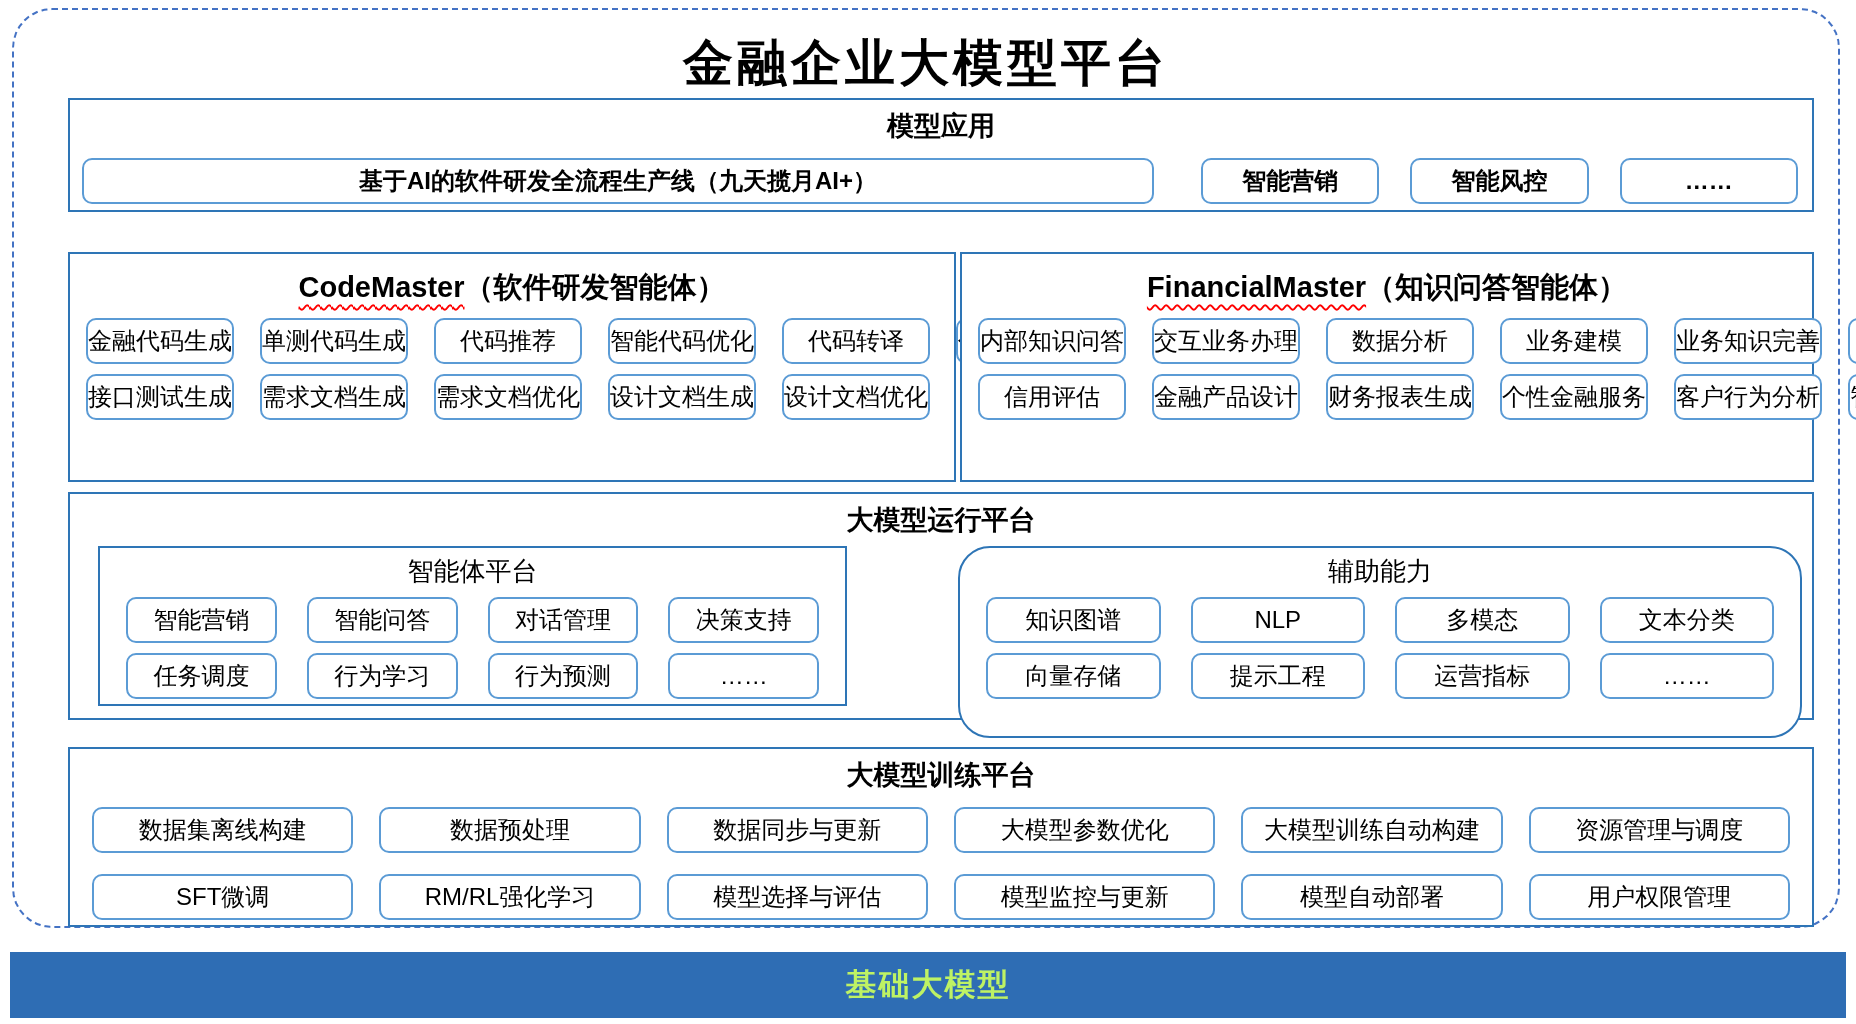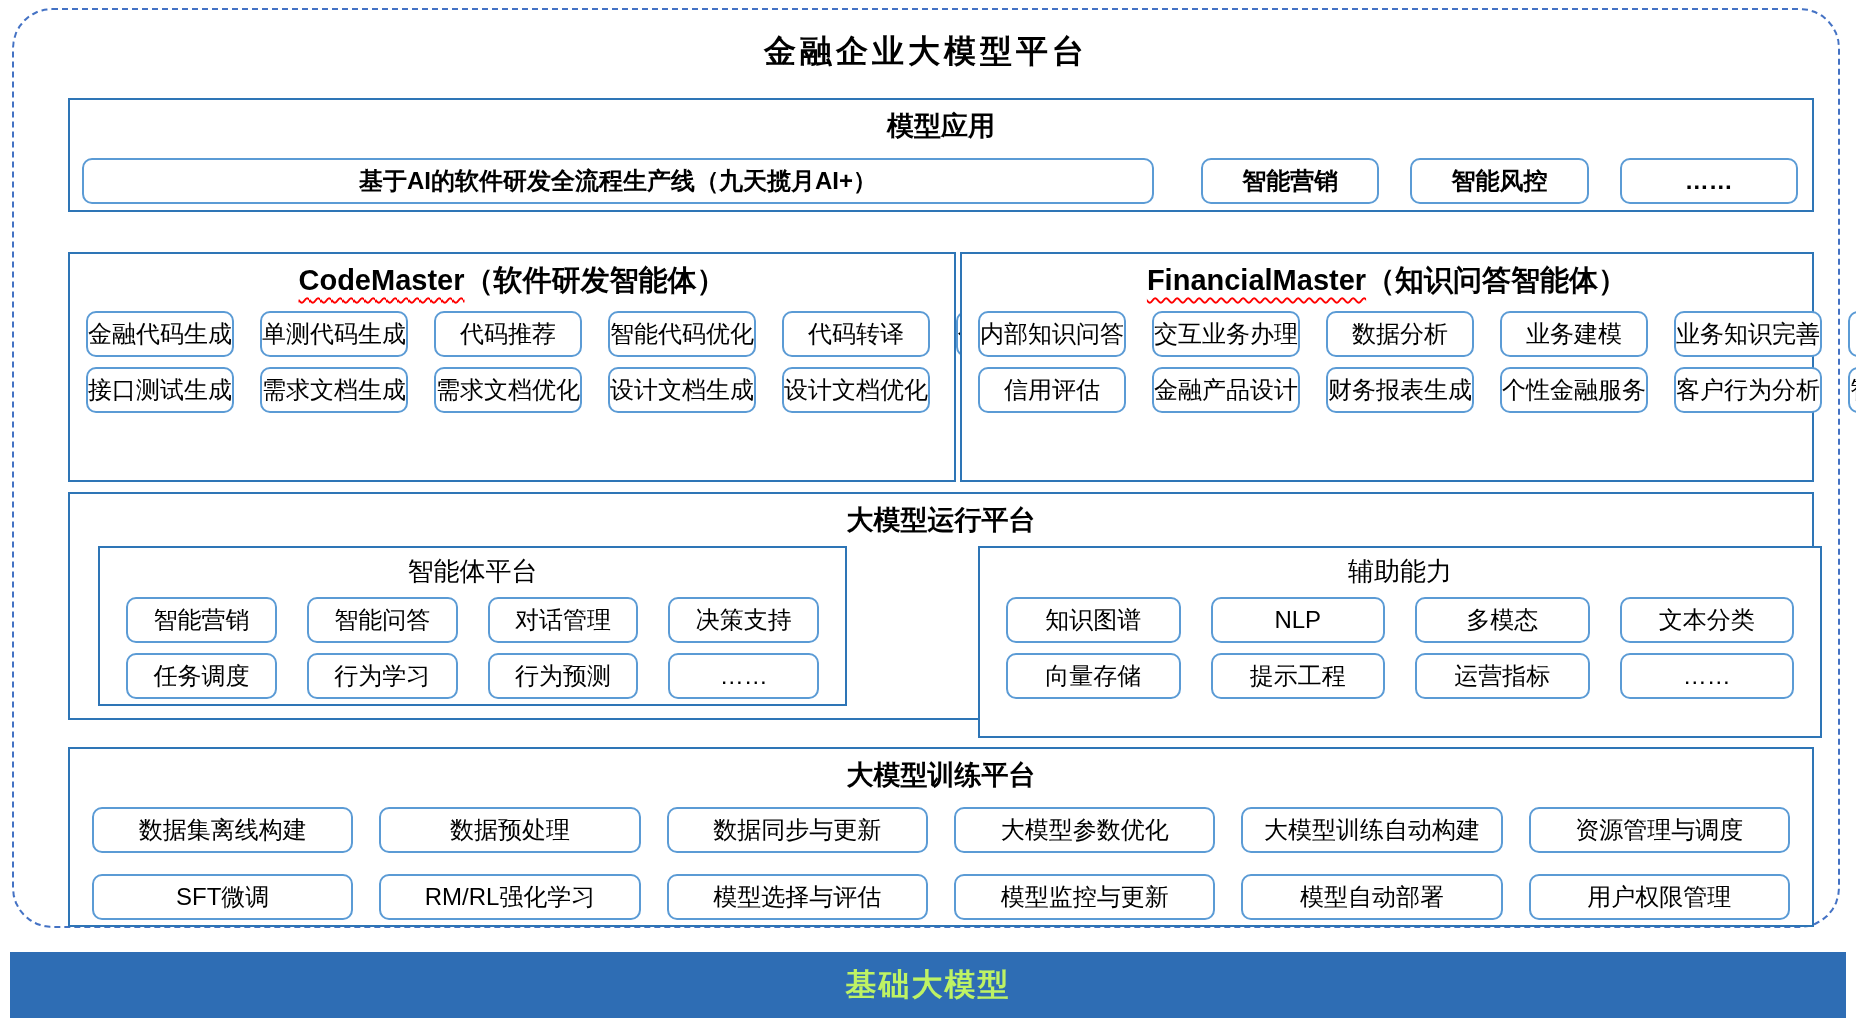--- a/index.html
+++ b/index.html
@@ -4,49 +4,49 @@
 <style>
   html,body{margin:0;padding:0;background:#fff;}
   .page{position:relative;width:1856px;height:1024px;background:#fff;
         font-family:"Liberation Sans",sans-serif;color:#000;overflow:hidden;}
 
   
   .outer{position:absolute;left:12px;top:8px;width:1828px;height:920px;
          border:2px dashed #4472c4;border-radius:40px;box-sizing:border-box;}
 
   .main-title{position:absolute;left:0;top:20px;width:100%;text-align:center;
-              font-family:"DejaVu Serif",serif;font-weight:bold;font-size:32px;
+              font-family:"DejaVu Serif",serif;font-weight:bold;font-size:50px;
               letter-spacing:4px;}
 
   .section{position:absolute;border:2px solid #2e75b6;background:#fff;box-sizing:border-box;}
   .sec-header{width:100%;text-align:center;font-weight:bold;font-size:27px;padding-top:8px;}
 
   
   .sec-app{left:54px;top:88px;width:1746px;height:114px;}
   .app-row{display:flex;align-items:flex-start;gap:31px;padding:14px 14px 0 12px;}
   .box{border:2px solid #5b9bd5;border-radius:10px;background:#fff;box-sizing:border-box;
        display:flex;align-items:center;justify-content:center;font-size:24px;height:46px;
        white-space:nowrap;}
   .app-row .box{font-weight:bold;}
   .app-big{flex:0 0 1072px;margin-right:16px;}
   .app-small{flex:1;}
 
   
   .sec-code{left:54px;top:242px;width:888px;height:230px;}
   .sec-fin{left:946px;top:242px;width:854px;height:230px;}
-  .agent-header{width:100%;text-align:center;font-weight:bold;font-size:29px;padding-top:7px;}
+  .agent-header{width:100%;text-align:center;font-weight:bold;font-size:29px;padding-top:14px;}
   .wavy{text-decoration:underline;text-decoration-style:wavy;text-decoration-color:#ff0000;
         text-decoration-thickness:2px;text-underline-offset:7px;}
   .grid4x3{display:grid;grid-template-columns:repeat(6,1fr);gap:10px 26px;padding:10px 16px 0 16px;}
 
   
   .sec-runtime{left:54px;top:482px;width:1746px;height:228px;}
   .inner{position:absolute;border:2px solid #2e75b6;background:#fff;box-sizing:border-box;}
   .inner-agent{left:28px;top:52px;width:749px;height:160px;}
-  .inner-aux{left:908px;top:52px;width:844px;height:192px;}
+  .inner-aux{left:888px;top:52px;width:844px;height:192px;border-radius:32px;}
   .inner-header{width:100%;text-align:center;font-size:26px;font-weight:normal;padding-top:6px;}
   .grid4x2{display:grid;grid-template-columns:repeat(4,1fr);gap:10px 30px;padding:8px 26px 0 26px;}
 
   
   .sec-train{left:54px;top:737px;width:1746px;height:180px;}
   .grid6x2{display:grid;grid-template-columns:repeat(6,1fr);gap:21px 26px;padding:14px 22px 0 22px;}
 
   
   .base-bar{position:absolute;left:10px;top:952px;width:1836px;height:66px;background:#2e6db4;
             display:flex;align-items:center;justify-content:center;color:#bef264;

